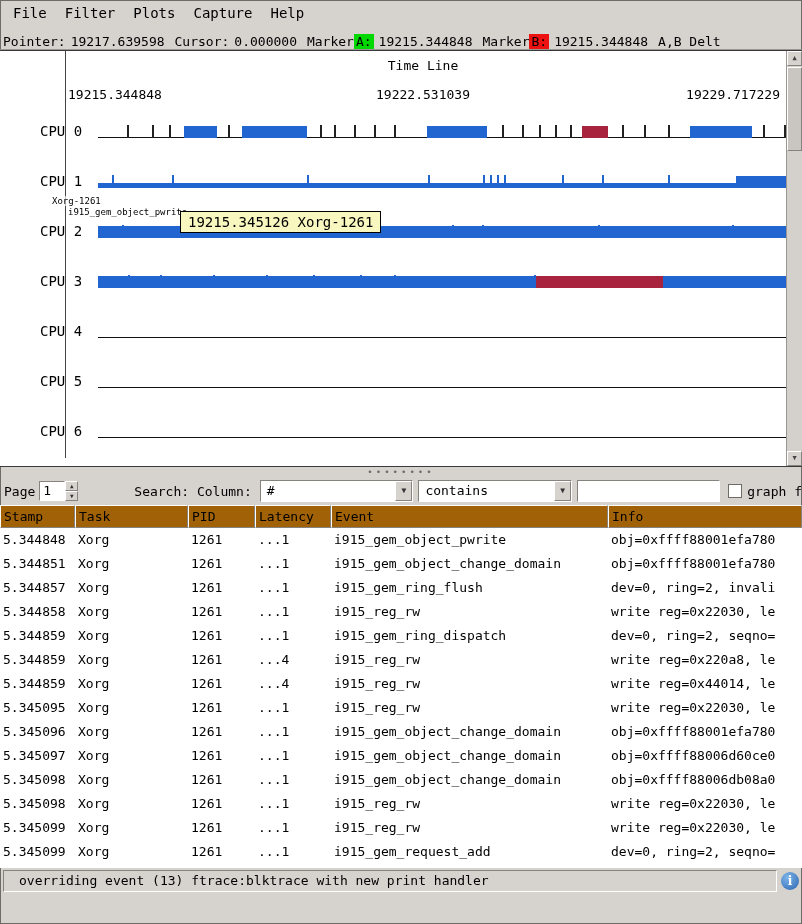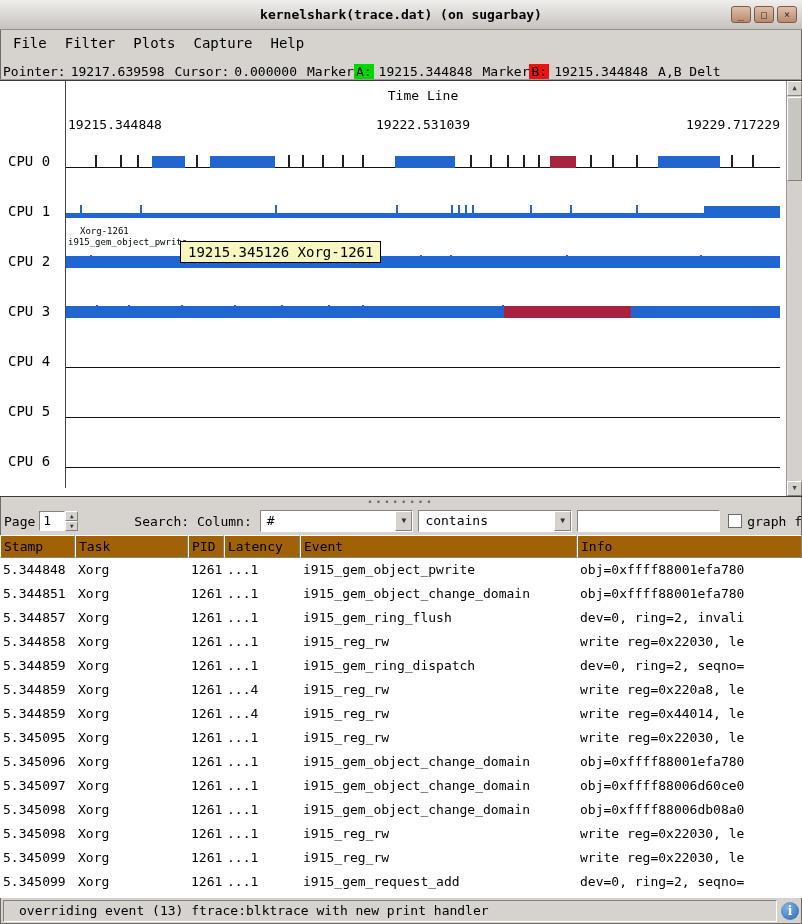--- a/index.html
+++ b/index.html
@@ -29,21 +29,21 @@
   .mtag.green { background:#00d800; }
   .mtag.red { background:#ee1111; }
   
   .timeline-wrap { height:417px; display:flex; border-top:1px solid #3a3a3a; border-bottom:1px solid #3a3a3a; }
   .timeline-main { position:relative; flex:1; background:#fff; overflow:hidden; }
   .tl-title { position:absolute; left:423px; top:7px; transform:translateX(-50%); font-size:13px; }
   .ts { position:absolute; top:36px; font-size:13px; }
   .ts-left { left:68px; } .ts-center { left:423px; transform:translateX(-50%); } .ts-right { right:6px;text-align:right; }
   .vline { position:absolute; left:65px; top:0; bottom:8px; width:1px; background:#444; }
   .cpu-rows { position:absolute; top:57px; left:0; right:0; }
-  .cpu-row { position:relative; height:50px; }
+  .cpu-row { position:relative; height:50px;margin-left:32px; }
   .cpu-label { position:absolute; left:8px; top:15px; font-size:14px; }
   .cpu-plot { position:absolute; left:66px; top:0; width:714px; height:30px; }
   .baseline { position:absolute; left:0; right:0; bottom:0; height:1px; background:#111; }
   .strip { position:absolute; left:0; right:0; bottom:0; height:5px; }
   .tick { position:absolute; bottom:0; width:2px; height:13px; }
   .bar { position:absolute; bottom:0; height:12px; }
   .mini-label { position:absolute; font-size:9px; line-height:10px; z-index:3; background:rgba(255,255,255,.65); }
   .tl-tooltip { position:absolute; left:180px; top:160px; z-index:5; background:#f9f7c0;
     border:1px solid #000; font-size:14px; padding:2px 7px; white-space:nowrap; }
   .vscroll { width:16px; background:#d4d0cb; border-left:1px solid #9a9691; position:relative; }
@@ -72,43 +72,35 @@
   .combo .combo-text { flex:1; overflow:hidden; }
   .entry { width:147px; height:22px; background:#fff; border:1px solid; border-color:#86827e #fff #fff #86827e; margin-right:8px; font-size:13px; padding:0 3px; }
   .checkbox { width:14px; height:14px; background:#fff; border:1px solid #6f6b67; margin-right:5px; flex:none; }
   
   .thead { height:23px; display:flex; background:#d6d2ce; }
   .hcell { height:23px; line-height:21px; font-size:13px; padding-left:3px; overflow:hidden; white-space:nowrap;
     background:#a16207; border:1px solid; border-color:#fff #86827e #86827e #fff; }
   .tbody { height:340px; background:#fff; overflow:hidden; }
   .trow { display:flex; height:24px; }
   .tcell { font-size:13px; line-height:24px; padding-left:3px; overflow:hidden; white-space:nowrap; }
-  .w0 { width:75px; flex:none; } .w1 { width:113px; flex:none; } .w2 { width:36px; flex:none; }
+  .w0 { width:75px; flex:none; } .w1 { width:113px; flex:none; } .w2 { width:67px; flex:none; }
   .w3 { width:76px; flex:none; } .w4 { width:277px; flex:none; } .w5 { flex:1; }
   
   .statusbar { height:26px; display:flex; align-items:center; padding:0 3px; }
   .status-panel { flex:1; height:22px; border:1px solid; border-color:#86827e #fff #fff #86827e;
     font-size:13px; line-height:20px; padding-left:15px; overflow:hidden; white-space:nowrap; }
   .info-icon { width:18px; height:18px; border-radius:50%; background:radial-gradient(circle at 35% 30%,#7db4e8,#2a66b0);
     color:#fff; font-size:12px; font-weight:bold; text-align:center; line-height:18px; margin-left:4px; flex:none;
     font-family:"DejaVu Serif","Liberation Serif",serif; }
 </style>
 </head>
 <body>
 
 <div class="window">
 
-  <div class="titlebar">
-    <span class="title">kernelshark(trace.dat) (on sugarbay)</span>
-    <span class="controls">
-      <span class="wbtn">_</span>
-      <span class="wbtn">□</span>
-      <span class="wbtn">×</span>
-    </span>
-  </div>
 
   <div class="menubar">
       <span class="menuitem">File</span>
       <span class="menuitem">Filter</span>
       <span class="menuitem">Plots</span>
       <span class="menuitem">Capture</span>
       <span class="menuitem">Help</span>
     </div>
 
   <div class="infobar">
@@ -231,21 +223,21 @@
               <div class="baseline"></div>
             </div>
           </div>
           <div class="cpu-row">
             <div class="cpu-label">CPU 6</div>
             <div class="cpu-plot">
               <div class="baseline"></div>
             </div>
           </div>
         </div>
-      <div class="mini-label" style="left:80px; top:145px;">Xorg-1261</div>
+      <div class="mini-label" style="left:52px; top:145px;">Xorg-1261</div>
       <div class="mini-label" style="left:68px; top:156px;">i915_gem_object_pwrite</div>
       <div class="tl-tooltip">19215.345126 Xorg-1261</div>
     </div>
     <div class="vscroll">
       <div class="sbtn up">▲</div>
       <div class="sthumb"></div>
       <div class="sbtn down">▼</div>
     </div>
   </div>
 

